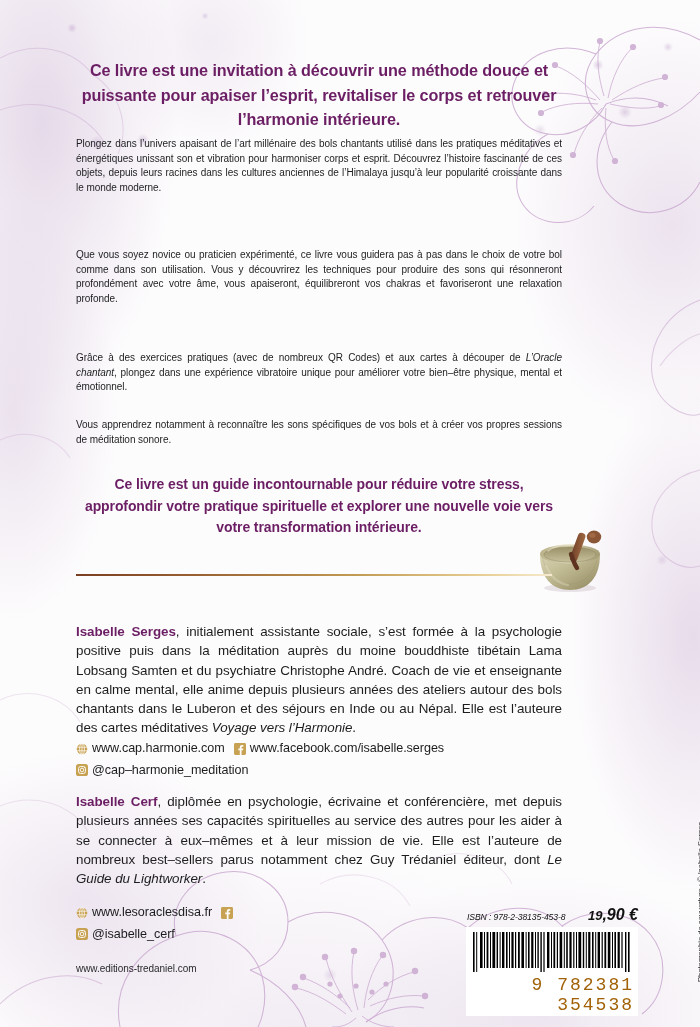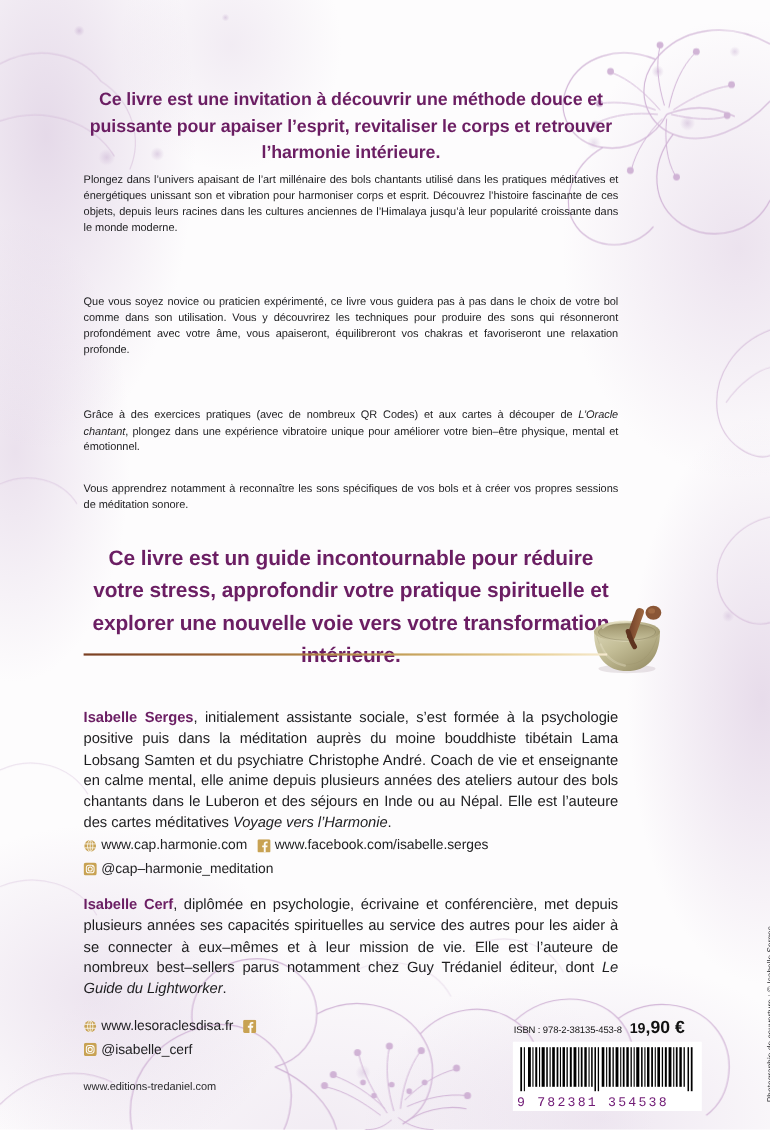--- a/index.html
+++ b/index.html
@@ -58,21 +58,20 @@
   }
 
   .bg-svg { position: absolute; inset: 0; width: 700px; height: 1027px; }
 
   
   .page {
     position: relative;
     z-index: 5;
     width: 700px;
     height: 768px;
-    margin-top: 20px;
   }
 
   .content { position: absolute; left: 76px; width: 486px; }
 
   .headline {
     top: 58px;
     text-align: center;
     color: #6b1e63;
     font-weight: bold;
     font-size: 16.2px;
@@ -89,21 +88,21 @@
   }
   .body-block p { margin-bottom: 11px; text-align: justify; }
   .body-block p:last-child { margin-bottom: 0; }
   .body-block p.tight { margin-bottom: 0; }
   .body-block i { font-style: italic; }
 
   .closing {
     text-align: center;
     color: #6b1e63;
     font-weight: bold;
-    font-size: 19px;
+    font-size: 14px;
     line-height: 1.54;
     letter-spacing: -0.1px;
   }
 
   .divider {
     position: absolute;
     left: 76px;
     top: 574px;
     width: 476px;
     height: 2px;
@@ -153,35 +152,36 @@
   
   .isbn-box {
     position: absolute;
     left: 466px;
     top: 906px;
     width: 172px;
   }
   .isbn-line {
     display: flex;
     align-items: baseline;
-    justify-content: flex-start;
+    justify-content: space-between;
     margin-bottom: 3px;
     padding-left: 1px;
+    font-style: italic;
   }
   .isbn-code { font-size: 8.6px; color: #111; letter-spacing: -0.1px; }
   .price { font-size: 13px; font-weight: bold; color: #111; margin-left: 7px; }
   .price .cents { font-size: 16px; }
   .barcode-wrap { background: #fff; padding: 3px 4px 1px 4px; }
   .barcode { display: block; }
   .barcode-digits {
     font-family: "Liberation Mono", monospace;
-    font-size: 12px;
+    font-size: 18px;
     letter-spacing: 2px;
-    color: #701a75;
-    text-align: left;
+    color: #a16207;
+    text-align: right;
     margin-top: -1px;
   }
 
   
   .credits {
     position: absolute;
     right: 1px;
     top: 652px;
     width: 34px;
     height: 330px;

